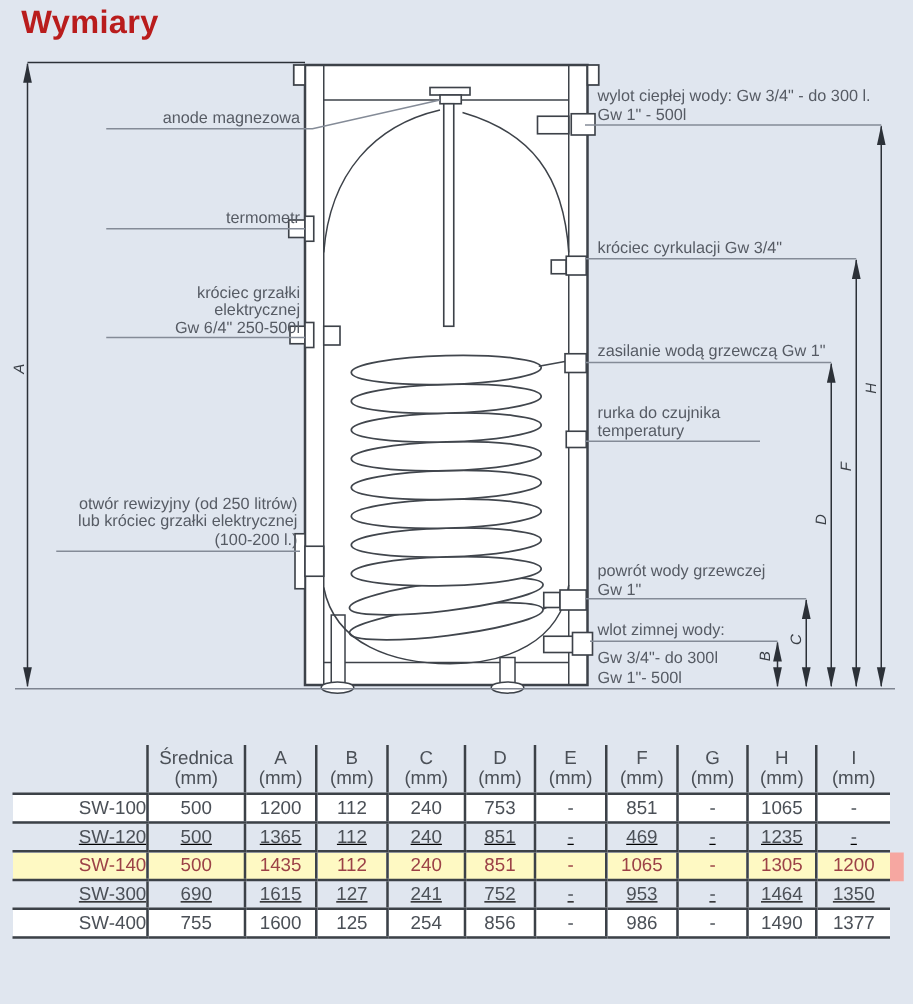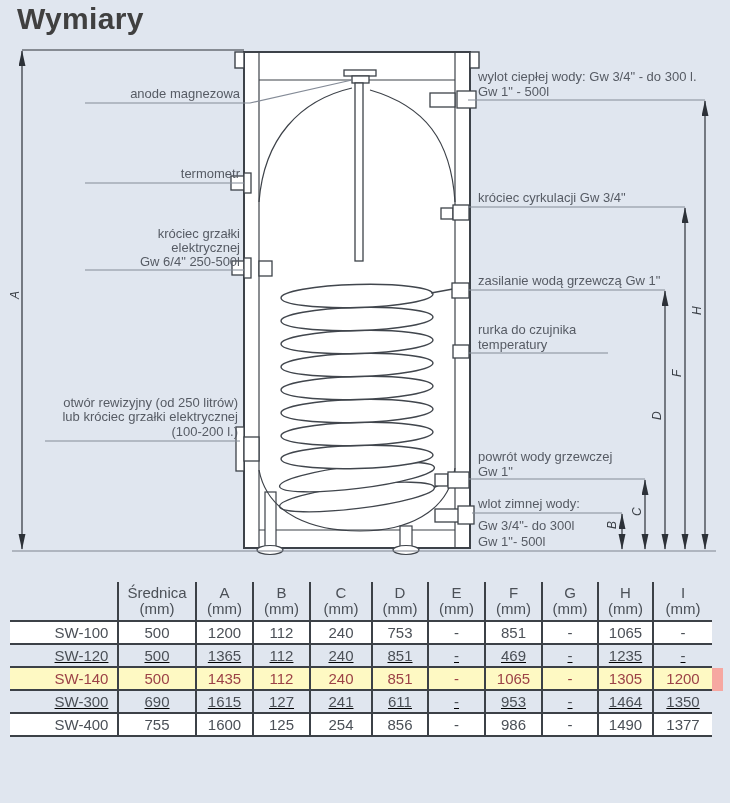--- a/index.html
+++ b/index.html
@@ -3,37 +3,37 @@
 <meta charset="utf-8">
 <style>
   html,body{margin:0;padding:0;}
   body{
     width:730px;height:803px;position:relative;overflow:hidden;
     background:#e0e6ef;
     font-family:"Liberation Sans", sans-serif;
   }
   .page-title{
     position:absolute;left:17px;top:2px;margin:0;
-    font-size:30px;font-weight:bold;color:#404040;letter-spacing:.3px;
+    font-size:26px;font-weight:bold;color:#b91c1c;letter-spacing:.3px;
   }
   svg.diagram{position:absolute;left:0;top:0;}
   svg text{font-family:"Liberation Sans", sans-serif;}
   .lbl{font-size:13px;fill:#565b64;}
   .dimletter{font-size:12px;font-style:italic;fill:#3a3f46;}
 
-  .table-wrap{position:absolute;left:10px;top:582px;width:720px;}
+  .table-wrap{position:absolute;left:10px;top:596px;width:720px;}
   table{border-collapse:collapse;table-layout:fixed;width:702px;}
   col.c-name{width:108px}col.c-sred{width:78px}
   col.c-a{width:57px}col.c-b{width:57px}col.c-c{width:62px}col.c-d{width:56px}
   col.c-e{width:57px}col.c-f{width:57px}col.c-g{width:56px}col.c-h{width:55px}col.c-i{width:59px}
   th,td{
     padding:0;text-align:center;color:#4b5057;font-size:15px;font-weight:normal;
     border-left:2px solid #3c4147;white-space:nowrap;overflow:hidden;
   }
-  th:first-child,td:first-child{border-left:none;text-align:center;padding-left:36px;}
+  th:first-child,td:first-child{border-left:none;text-align:right;padding-left:36px;}
   thead th{height:38px;vertical-align:middle;line-height:1.1;border-bottom:2px solid #3c4147;}
   tbody td{height:21px;border-bottom:2px solid #3c4147;}
   tr.row-white{background:#ffffff;}
   tr.row-plain{background:transparent;text-decoration:underline;}
   tr.row-pink{background:#fef9c3;}
   tr.row-pink td{color:#9c4247;}
   .pink-overhang{
     position:absolute;left:702px;top:86px;width:11px;height:23px;background:#f6a7a1;
   }
 </style>
@@ -289,21 +289,21 @@
         <td>-</td>
         <td>1305</td>
         <td>1200</td>
       </tr>
       <tr class="row-plain">
         <td>SW-300</td>
         <td>690</td>
         <td>1615</td>
         <td>127</td>
         <td>241</td>
-        <td>611</td>
+        <td>752</td>
         <td>-</td>
         <td>953</td>
         <td>-</td>
         <td>1464</td>
         <td>1350</td>
       </tr>
       <tr class="row-white">
         <td>SW-400</td>
         <td>755</td>
         <td>1600</td>

